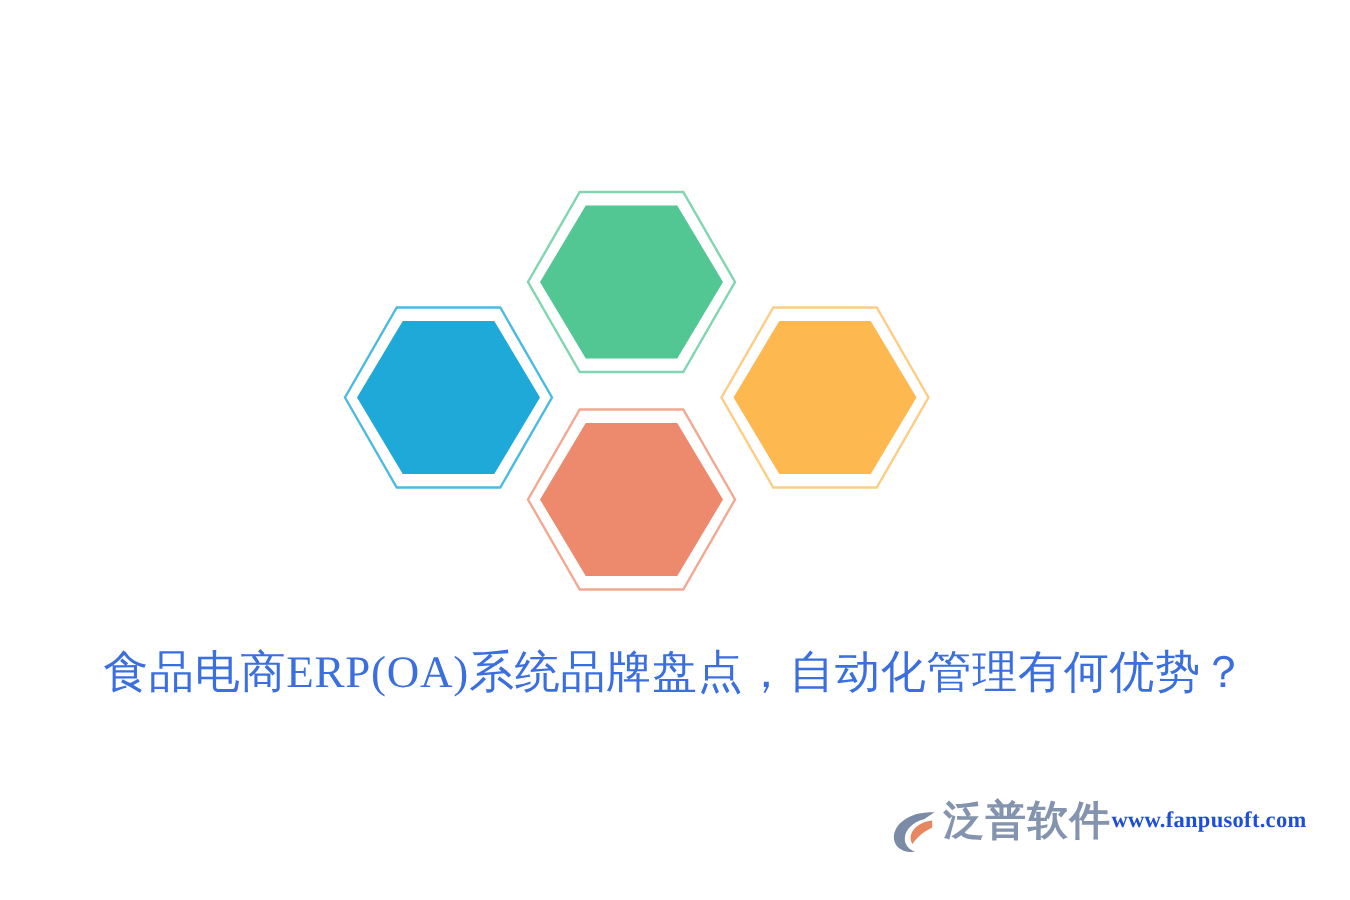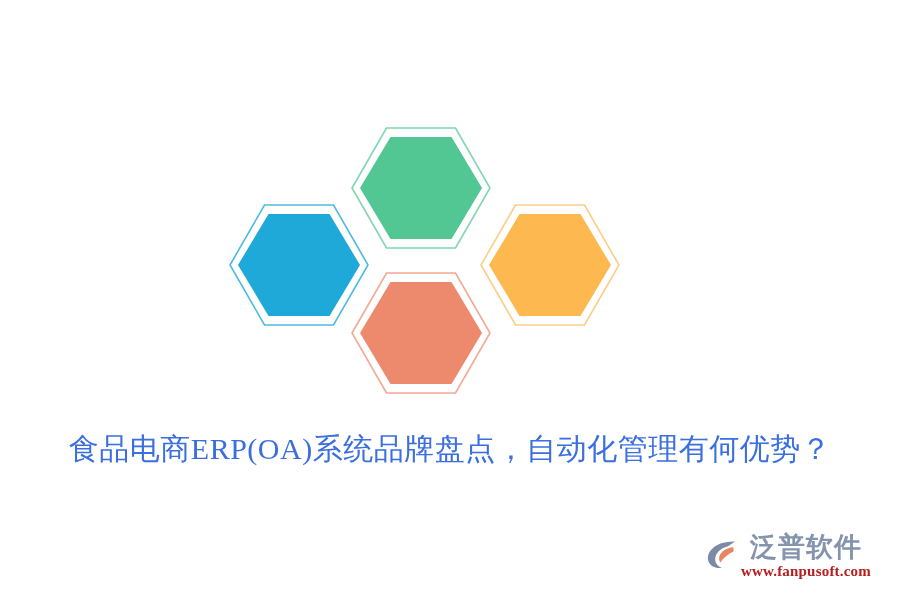--- a/index.html
+++ b/index.html
@@ -60,38 +60,38 @@
   }
   .wm-mark {
     width: 34px;
     height: 34px;
     margin-top: 4px;
     margin-right: 2px;
     flex: 0 0 auto;
   }
   .wm-text {
     display: flex;
-    flex-direction: column;
+    flex-direction: row;
     align-items: center;
     justify-content: flex-start;
   }
   .wm-brand {
     font-family: "Liberation Sans", "DejaVu Sans", sans-serif;
     font-size: 27px;
     line-height: 30px;
     font-weight: 700;
     color: #8494ae;
     letter-spacing: 1px;
   }
   .wm-url {
     font-family: "Liberation Serif", "DejaVu Serif", serif;
     font-size: 15px;
     line-height: 18px;
     font-weight: 700;
-    color: #b91c1c;
+    color: #1d4ed8;
     letter-spacing: 0.2px;
   }
 </style>
 </head>
 <body>
 
 <div class="canvas">
 
   <div class="hex-cluster">
     <svg class="hex-svg" viewBox="0 0 900 430" xmlns="http://www.w3.org/2000/svg">

